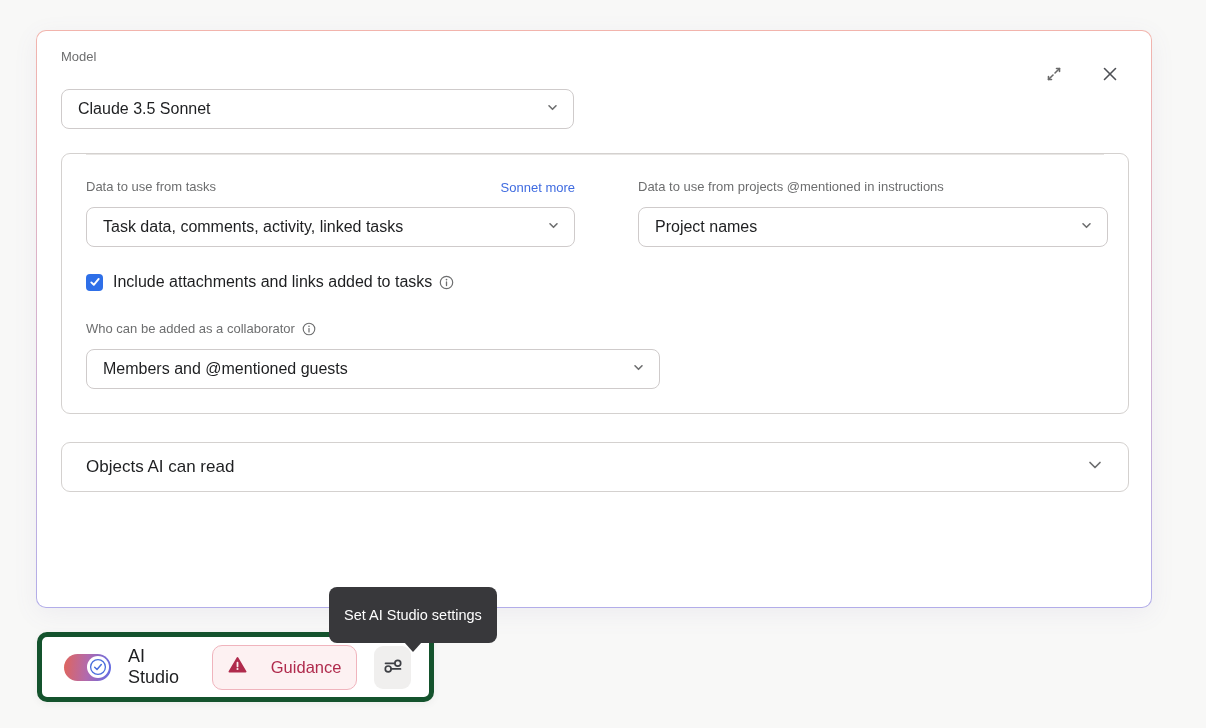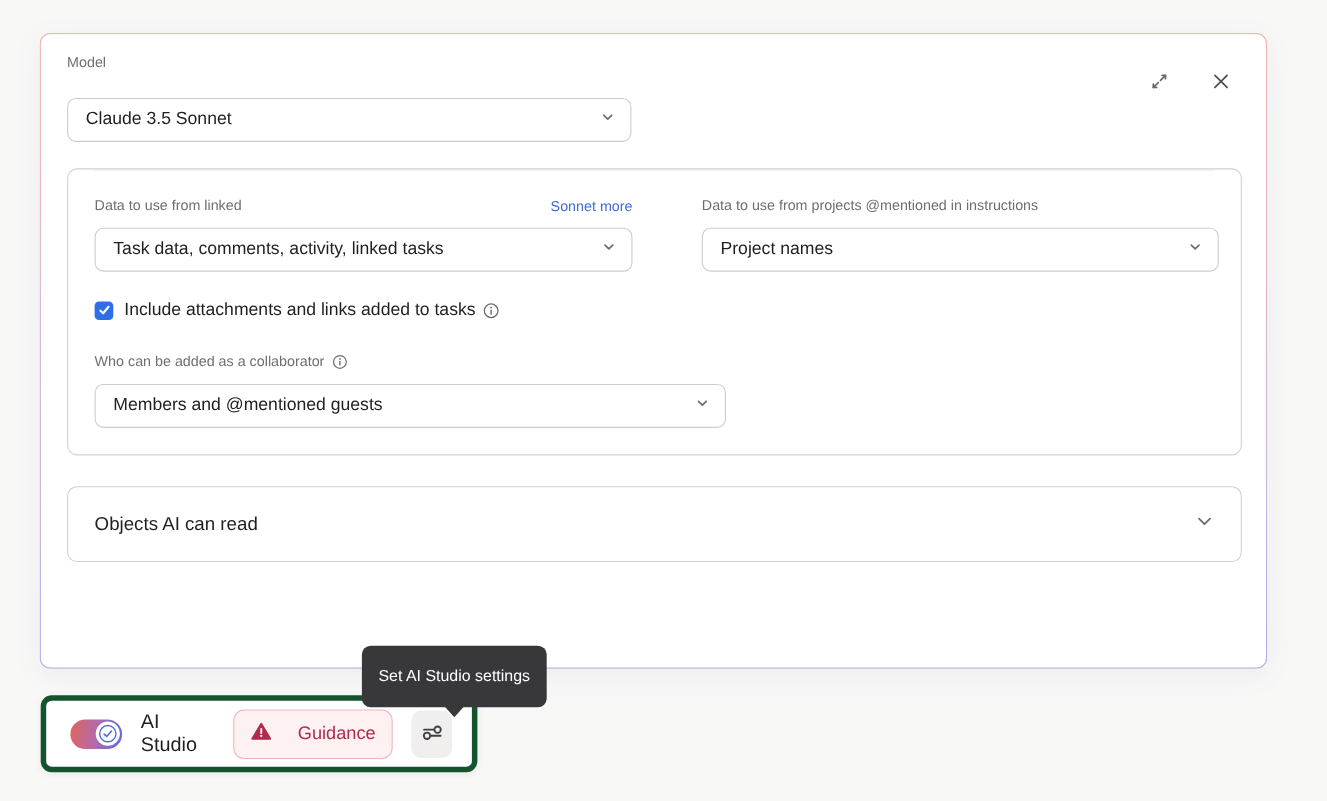--- a/index.html
+++ b/index.html
@@ -64,21 +64,21 @@
   .checkbox {
     width:17px; height:17px; border-radius:4px; background:#2e6fe8;
     display:flex; align-items:center; justify-content:center; cursor:pointer; flex:0 0 auto;
   }
   .check-label { font-size:16px; color:#1e1f21; display:flex; align-items:center; gap:7px; }
 
   .collab-label { margin-top:30px; display:flex; align-items:center; gap:7px; }
   .collab-select { margin-top:12px; width:574px; }
 
   .card-collapsed {
-    margin-top:28px; width:1068px; height:69px;
+    margin-top:28px; width:1068px; height:50px;
     display:flex; align-items:center; justify-content:space-between;
     padding:0 24px; cursor:pointer;
   }
 
   .info-icon { display:inline-flex; cursor:pointer; }
 
   
   .tooltip {
     position:absolute; left:329px; top:587px; z-index:20;
     background:#38383b; color:#fff; font-size:14.5px;
@@ -152,21 +152,21 @@
   </div>
 
   <div class="card card-expanded">
     <div class="divider"></div>
 
     <div class="card-body">
       <div class="two-col">
 
         <div>
           <div class="label-row">
-            <span class="field-label">Data to use from linked</span>
+            <span class="field-label">Data to use from tasks</span>
             <a class="link">Sonnet more</a>
           </div>
           <div class="select">
             <span>Task data, comments, activity, linked tasks</span>
             <span>
               <svg width="13" height="13" viewBox="0 0 13 13" fill="none" stroke="#6d6e6f" stroke-width="1.6" stroke-linecap="round" stroke-linejoin="round">
                   <path d="M3 4.8 L6.5 8.3 L10 4.8"></path>
                 </svg>
             </span>
           </div>

